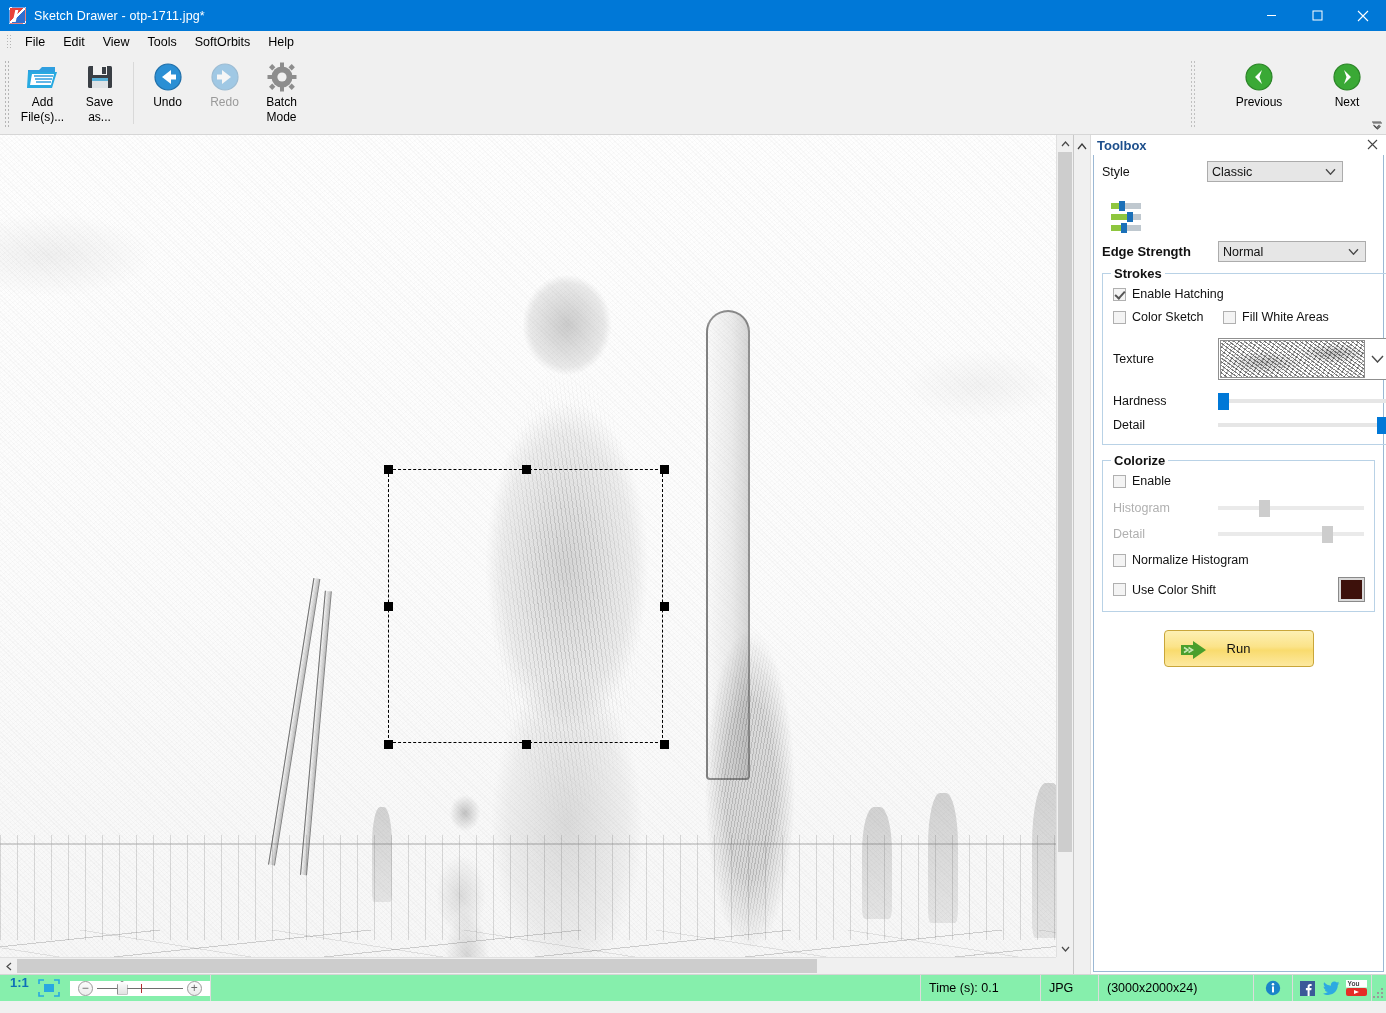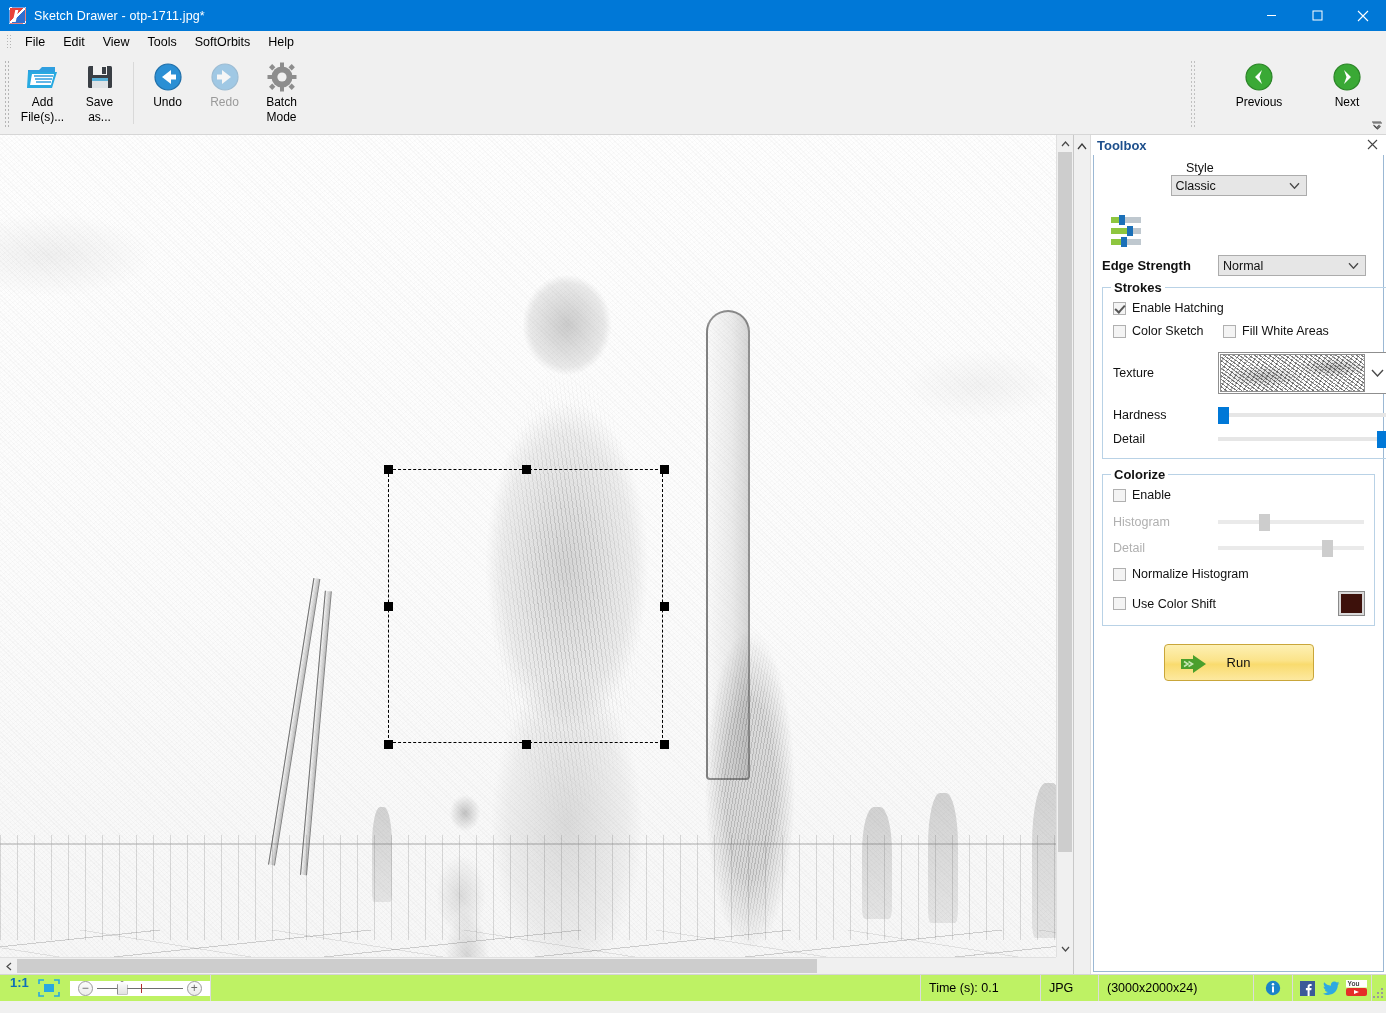--- a/index.html
+++ b/index.html
@@ -413,21 +413,21 @@
     display: flex; align-items: center; justify-content: center;
     position: relative;
     cursor: pointer;
   }
   #run-label { font-size: 13px; color:#111; }
   #run-arrow { position:absolute; left: 14px; top: 9px; }
 
   
   #statusbar {
     height: 27px;
-    background: #bef264;
+    background: #86efac;
     border-top: 1px solid #d6d6d6;
     display: flex; align-items: stretch;
     font-size: 12.5px;
   }
   .sb-cell {
     display: flex; align-items: center;
     border-right: 1px solid #dcdcdc;
     padding: 0 8px;
     white-space: nowrap;
   }
@@ -694,21 +694,21 @@
       <span>Toolbox</span>
       <span>
         <svg width="11" height="11" viewBox="0 0 11 11">
             <path d="M1 1 L10 10 M10 1 L1 10" stroke="#444" stroke-width="1.1" fill="none"></path>
           </svg>
       </span>
     </div>
 
     <div id="toolbox-body">
 
-      <div class="row" style="margin-bottom:4px;flex-direction:column;">
+      <div class="row" style="margin-bottom:4px;">
         <div class="lbl-plain" style="width:105px;">Style</div>
         <div class="combo" style="width:136px;">
           <span>Classic</span>
           <span class="caret">
             <svg width="11" height="7" viewBox="0 0 11 7">
                 <path d="M1 1 L5.5 6 L10 1" stroke="#4a4a4a" fill="none" stroke-width="1.3"></path>
               </svg>
           </span>
         </div>
       </div>

